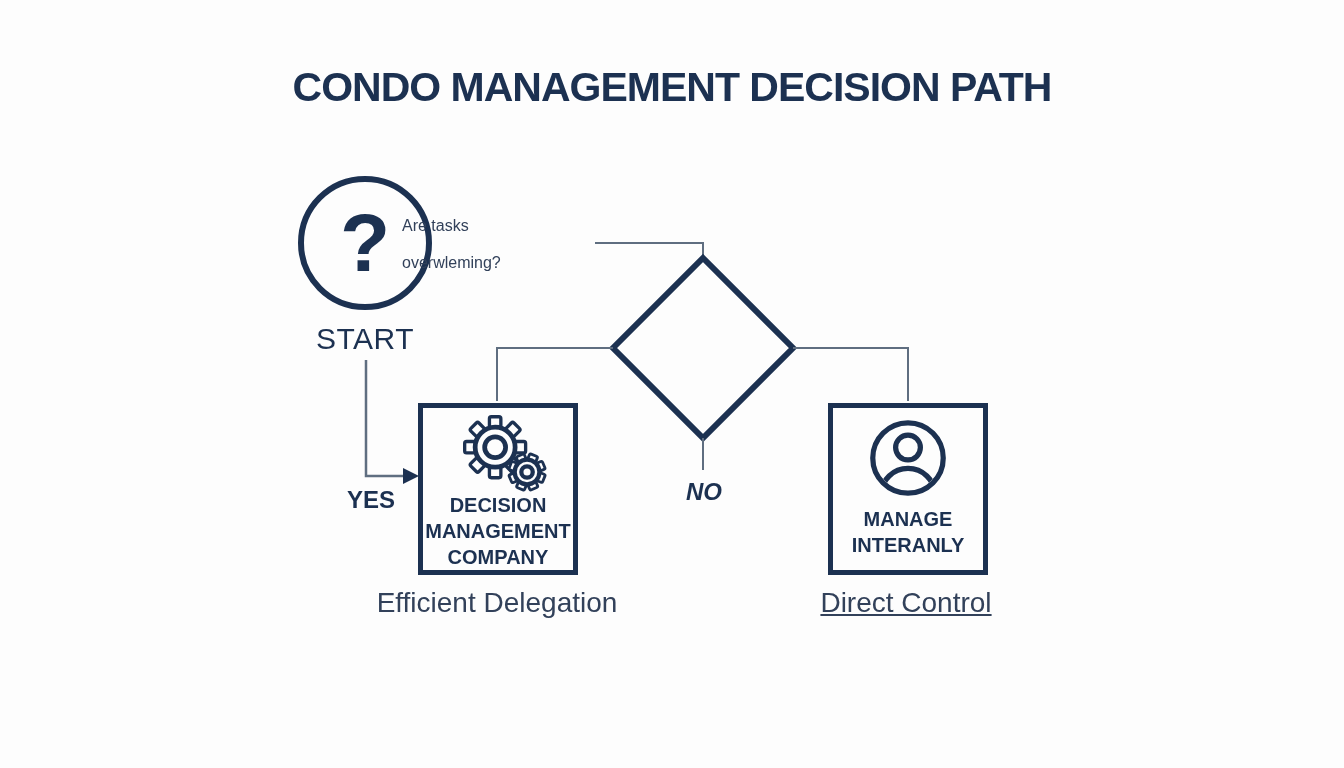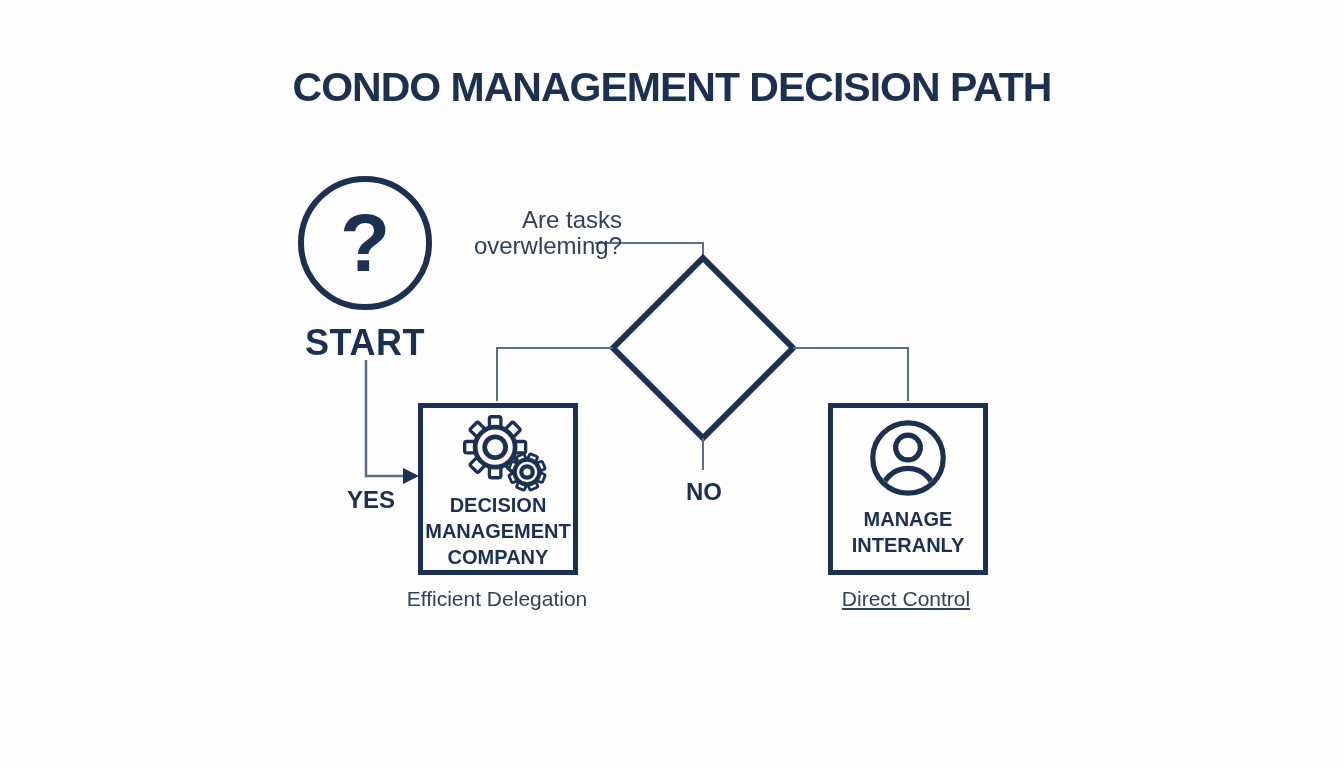--- a/index.html
+++ b/index.html
@@ -47,42 +47,42 @@
 
   .qmark {
     left: 365px; top: 243px;
     font-size: 82px;
     font-weight: bold;
     color: var(--navy);
     line-height: 1;
   }
   .start-label {
     left: 365px; top: 322px;
-    font-size: 36px;
-    font-weight: bold;
+    font-size: 30px;
+    font-weight: normal;
     letter-spacing: 0.5px;
     color: var(--navy);
   }
   .question-text {
     left: 512px; top: 207px;
-    font-size: 24px;
-    line-height: 26px;
+    font-size: 16px;
+    line-height: 37px;
     color: var(--ink);
-    text-align: right;
+    text-align: left;
     white-space: pre-line;
     width: 220px;
     margin-left: -110px;
   }
   .branch-label {
     font-size: 24px;
     font-weight: bold;
     color: var(--navy);
   }
   .yes-label { left: 371px; top: 486px; text-align: right; }
-  .no-label  { left: 704px; top: 478px; }
+  .no-label  { left: 704px; top: 478px; font-style: italic; }
 
   .flow-box {
     position: absolute;
     width: 160px;
     height: 172px;
     border: 5px solid var(--navy);
     box-sizing: border-box;
     display: flex;
     flex-direction: column;
     align-items: center;
@@ -95,21 +95,21 @@
     line-height: 26px;
     color: var(--navy);
     text-align: center;
     white-space: pre-line;
   }
   .box-left .box-icon { margin-top: 4px; }
   .box-right .box-icon { margin-top: 10px; }
   .box-right .box-text { margin-top: 8px; }
   .caption {
     top: 587px;
-    font-size: 21px;
+    font-size: 28px;
     color: var(--ink);
     white-space: nowrap;
   }
   .caption-left  { left: 497px; }
   .caption-right { left: 906px; text-decoration: underline; }
 </style>
 </head>
 <body>
 
 <div class="stage">

